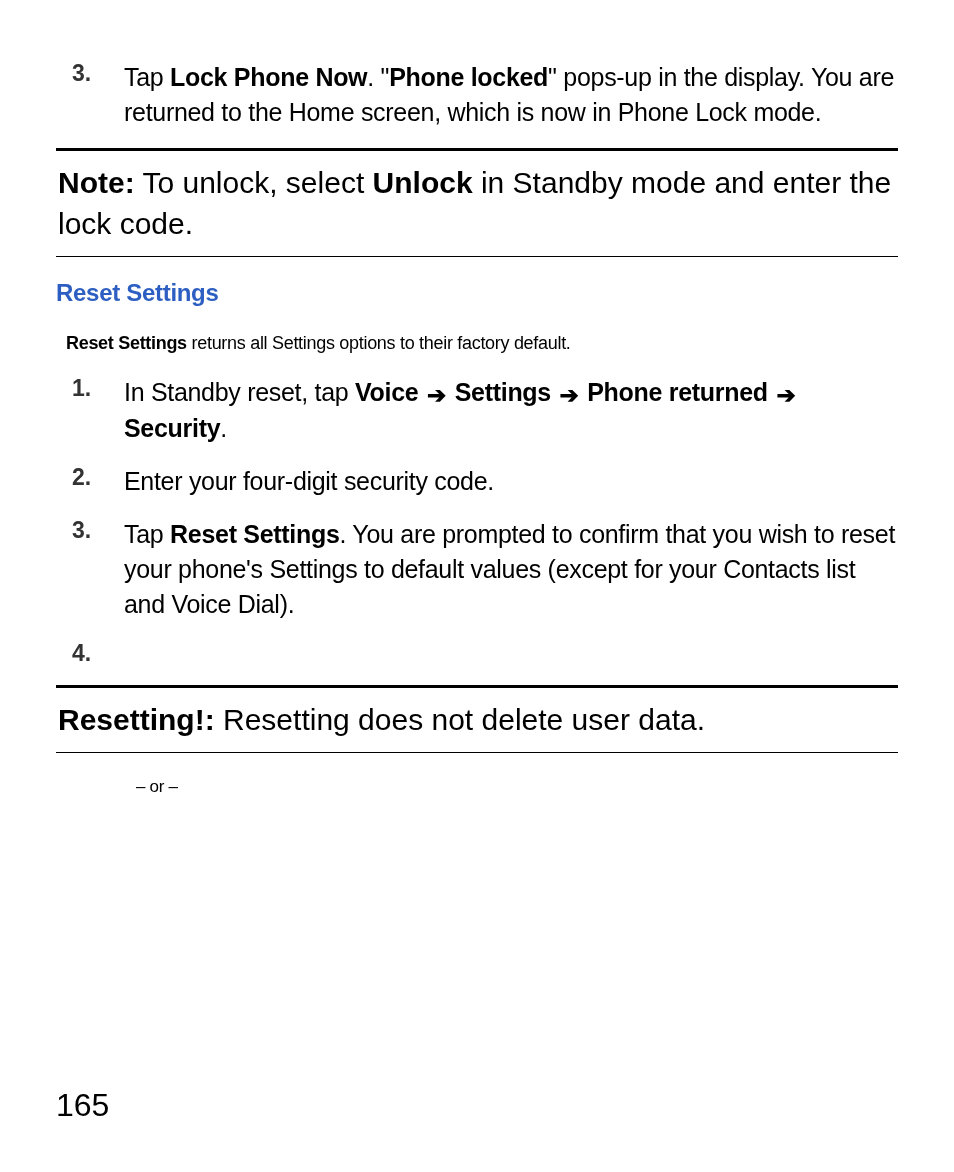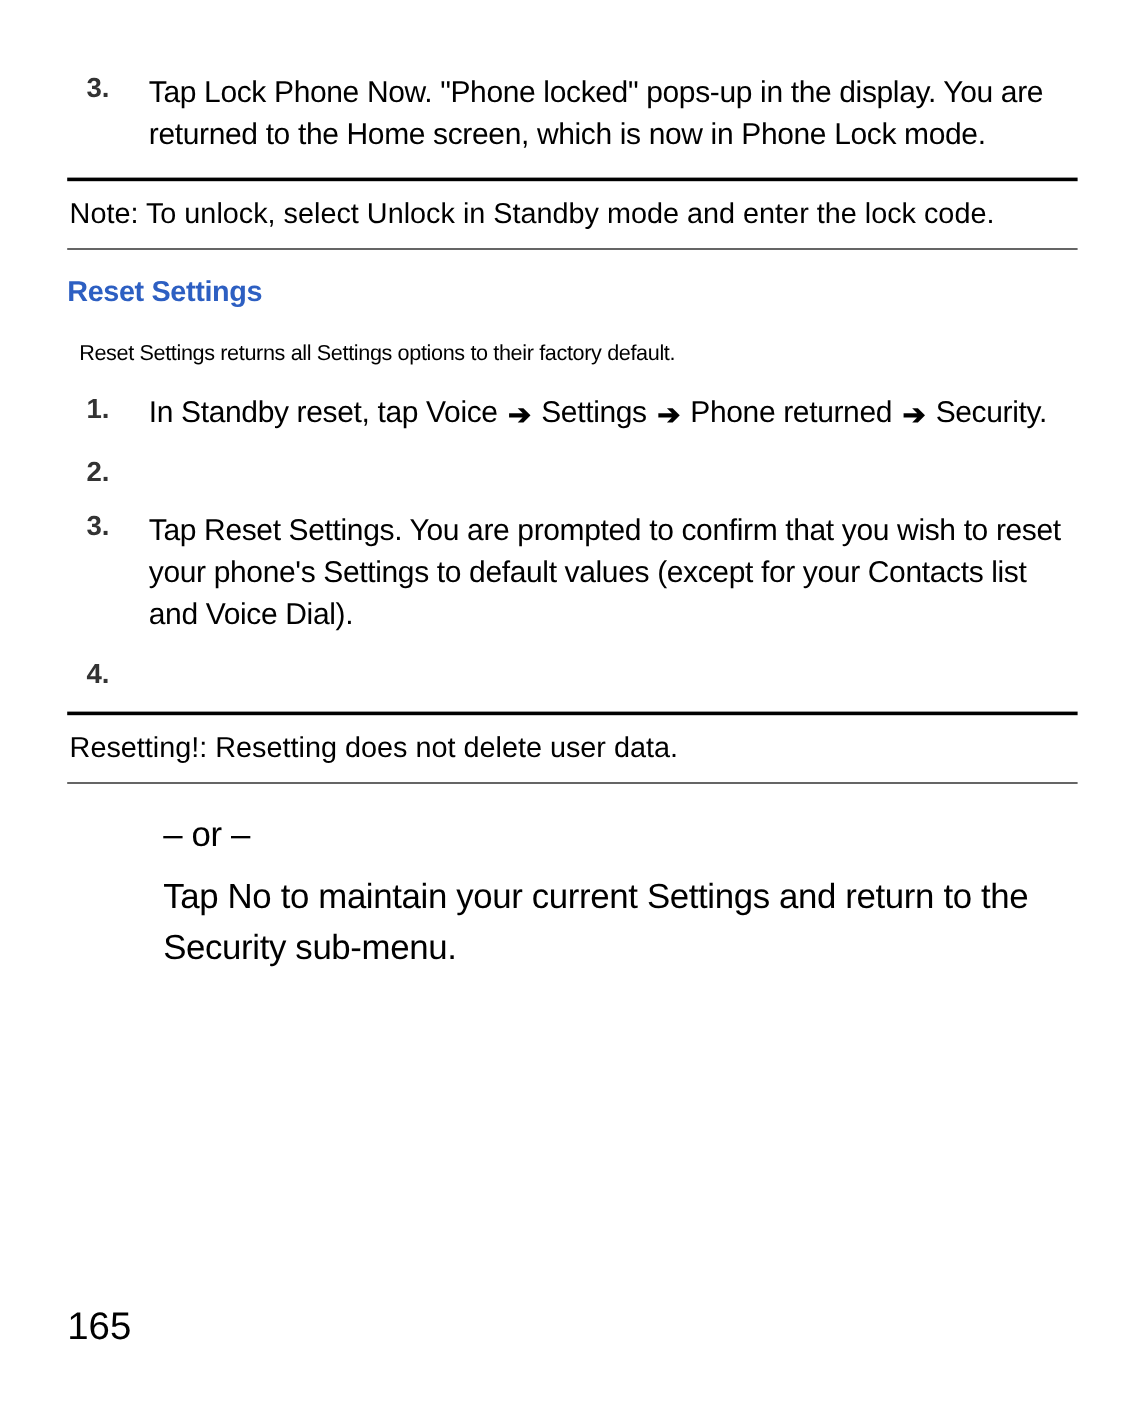--- a/index.html
+++ b/index.html
@@ -31,61 +31,61 @@
       font-size: 23px;
       width: 52px;
       flex-shrink: 0;
     }
     .ordered-list .content {
       font-size: 25px;
       line-height: 1.4;
       letter-spacing: -0.3px;
     }
     .bold {
-      font-weight: 400;
+      font-weight: 700;
     }
     .arrow-icon {
       display: inline-block;
       font-weight: 700;
       margin: 0 2px;
       font-size: 23px;
       vertical-align: middle;
     }
     .hr-thick {
       border: none;
       border-top: 3px solid #000;
       margin: 18px 0 10px 0;
     }
     .hr-thin {
       border: none;
       border-top: 1px solid #000;
       margin: 10px 0 22px 0;
     }
     .note-row {
-      font-size: 24px;
+      font-size: 30px;
       padding: 2px 0 2px 2px;
       line-height: 1.35;
     }
     .section-heading {
       color: #2d5fc2;
       font-weight: 700;
       font-size: 24px;
       margin-bottom: 24px;
       letter-spacing: -0.3px;
     }
     .intro-para {
       font-size: 18px;
       line-height: 1.35;
       margin-left: 10px;
       margin-bottom: 20px;
       letter-spacing: -0.3px;
     }
     .alt-block {
       margin-left: 80px;
-      font-size: 29px;
+      font-size: 17px;
       line-height: 1.45;
       margin-top: 6px;
       letter-spacing: -0.3px;
     }
     .or-line {
       margin-bottom: 10px;
     }
     .page-number {
       position: absolute;
       bottom: 48px;
@@ -125,38 +125,36 @@
       <span class="arrow-icon">➔</span>
       <span class="bold">Settings</span>
       <span class="arrow-icon">➔</span>
       <span class="bold">Phone returned</span>
       <span class="arrow-icon">➔</span>
       <span class="bold">Security</span><span>.</span>
     </span>
   </li>
   <li class="list-row">
     <span class="num">2.</span>
+    <span class="content">Enter your four-digit security code.</span>
   </li>
   <li class="list-row">
     <span class="num">3.</span>
     <span class="content">
       <span>Tap </span><span class="bold">Reset Settings</span><span>. You are prompted to confirm that you wish to reset your phone's Settings to default values (except for your Contacts list and Voice Dial).</span>
     </span>
   </li>
   <li class="list-row">
     <span class="num">4.</span>
   </li>
 </ol>
 
 <hr class="hr-thick">
 <div class="note-row">
   <span class="bold">Resetting!:</span><span> Resetting does not delete user data.</span>
 </div>
 <hr class="hr-thin">
 
 <div class="alt-block">
   <div class="or-line">– or –</div>
-  <div>
-    <span>Tap </span><span class="bold">No</span><span> to maintain your current Settings and return to the </span><span class="bold">Security</span><span> sub-menu.</span>
-  </div>
 </div>
 
 <div class="page-number">165</div>
 
 </body></html>

